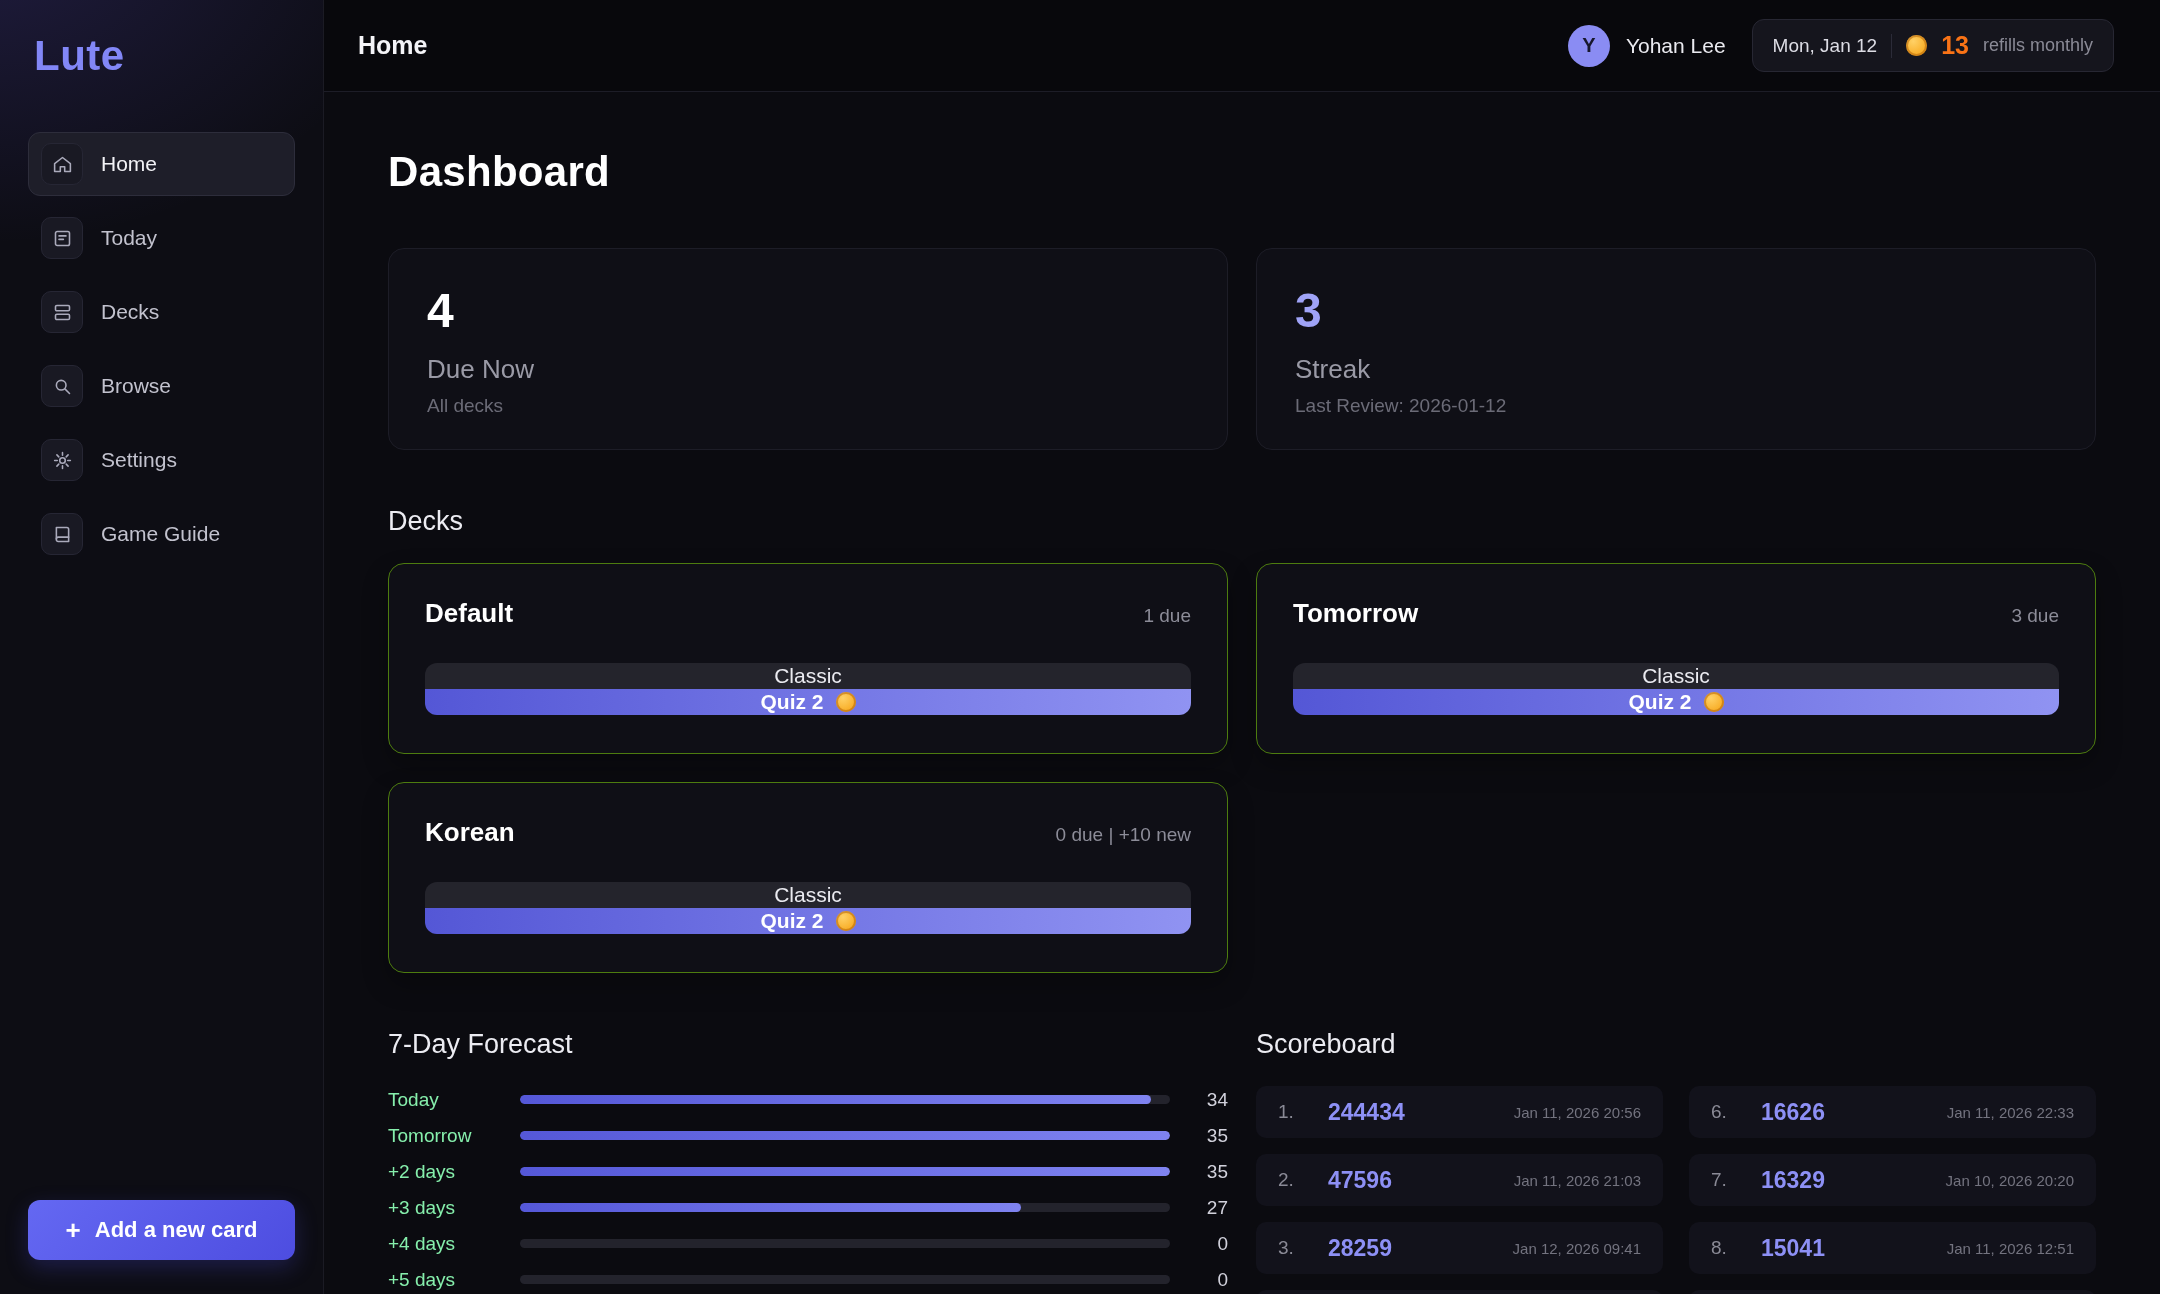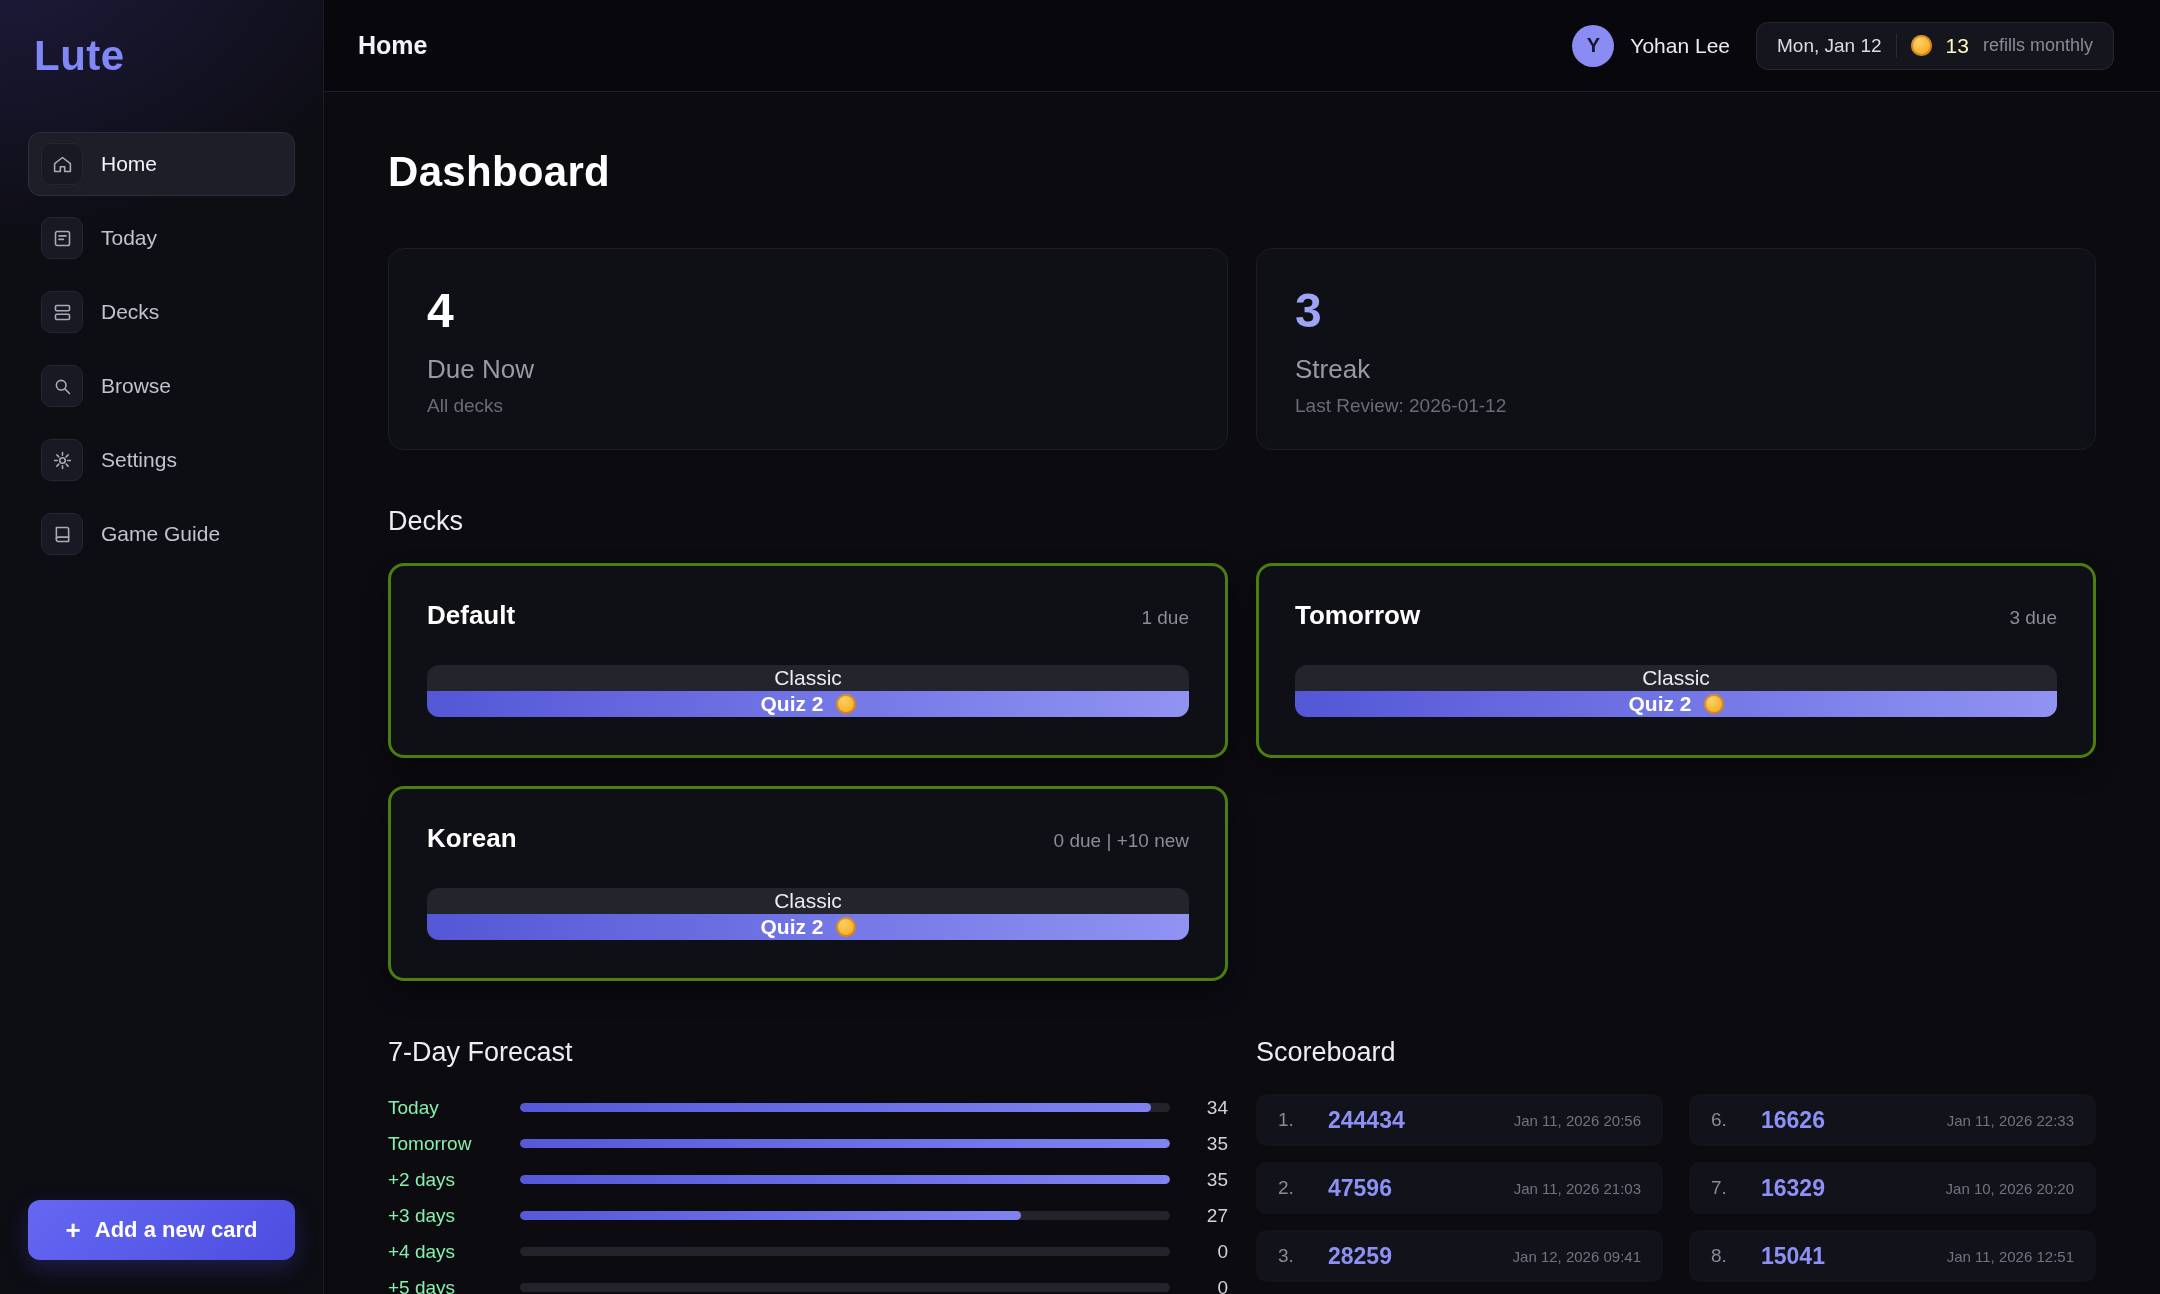--- a/index.html
+++ b/index.html
@@ -63,35 +63,35 @@
     background:#15151d; border:1px solid #272733; border-radius:12px;
     padding:11px 20px;
   }
   .date-chip { font-size:19px; color:#dcdce4; }
   .pill-divider { width:1px; height:24px; background:#2b2b38; }
   .coin {
     width:21px; height:21px; border-radius:50%;
     background:radial-gradient(circle at 35% 30%, #ffd166, #f59e0b);
     box-shadow:inset 0 0 0 2px rgba(180,100,10,.55);
   }
-  .refill-count { font-size:21px; font-weight:normal; color:#fef9c3; }
+  .refill-count { font-size:25px; font-weight:bold; color:#f97316; }
   .refill-label { font-size:18px; color:#8a8a96; }
   
   .content { flex:1; overflow:hidden; padding:56px 64px 40px; background:#0b0b10; }
   .page-title { font-size:42px; font-weight:bold; margin:0 0 52px; letter-spacing:.3px; }
   .two-col { display:grid; grid-template-columns:1fr 1fr; gap:28px; }
   
   .stat-card { background:#0f0f16; border:1px solid #1d1d27; border-radius:16px; padding:34px 38px 32px; }
   .stat-value { font-size:48px; font-weight:bold; margin-bottom:16px; }
   .stat-label { font-size:26px; color:#9a9aa6; margin-bottom:10px; }
   .stat-sub { font-size:19px; color:#6b6b77; }
   .section-title { font-size:27px; font-weight:500; color:#ececf2; margin:56px 0 26px; }
   
   .deck-card {
-    background:#0f0f16; border:3px solid #4d7c0f; border-radius:16px;
+    background:#0f0f16; border:1px solid #4d7c0f; border-radius:16px;
     padding:34px 36px 38px; box-shadow:0 12px 26px rgba(0,0,0,.28);
   }
   .deck-head { display:flex; justify-content:space-between; align-items:baseline; margin-bottom:34px; }
   .deck-name { font-size:26px; font-weight:bold; }
   .deck-due { font-size:19px; color:#8c8c98; }
   .deck-buttons { display:flex; border-radius:12px; overflow:hidden; height:52px;flex-direction:column; }
   .btn-classic {
     flex:1; border:none; cursor:pointer; font-family:inherit;
     background:#24242c; color:#eaeaf0; font-size:21px;
     display:flex; align-items:center; justify-content:center;

